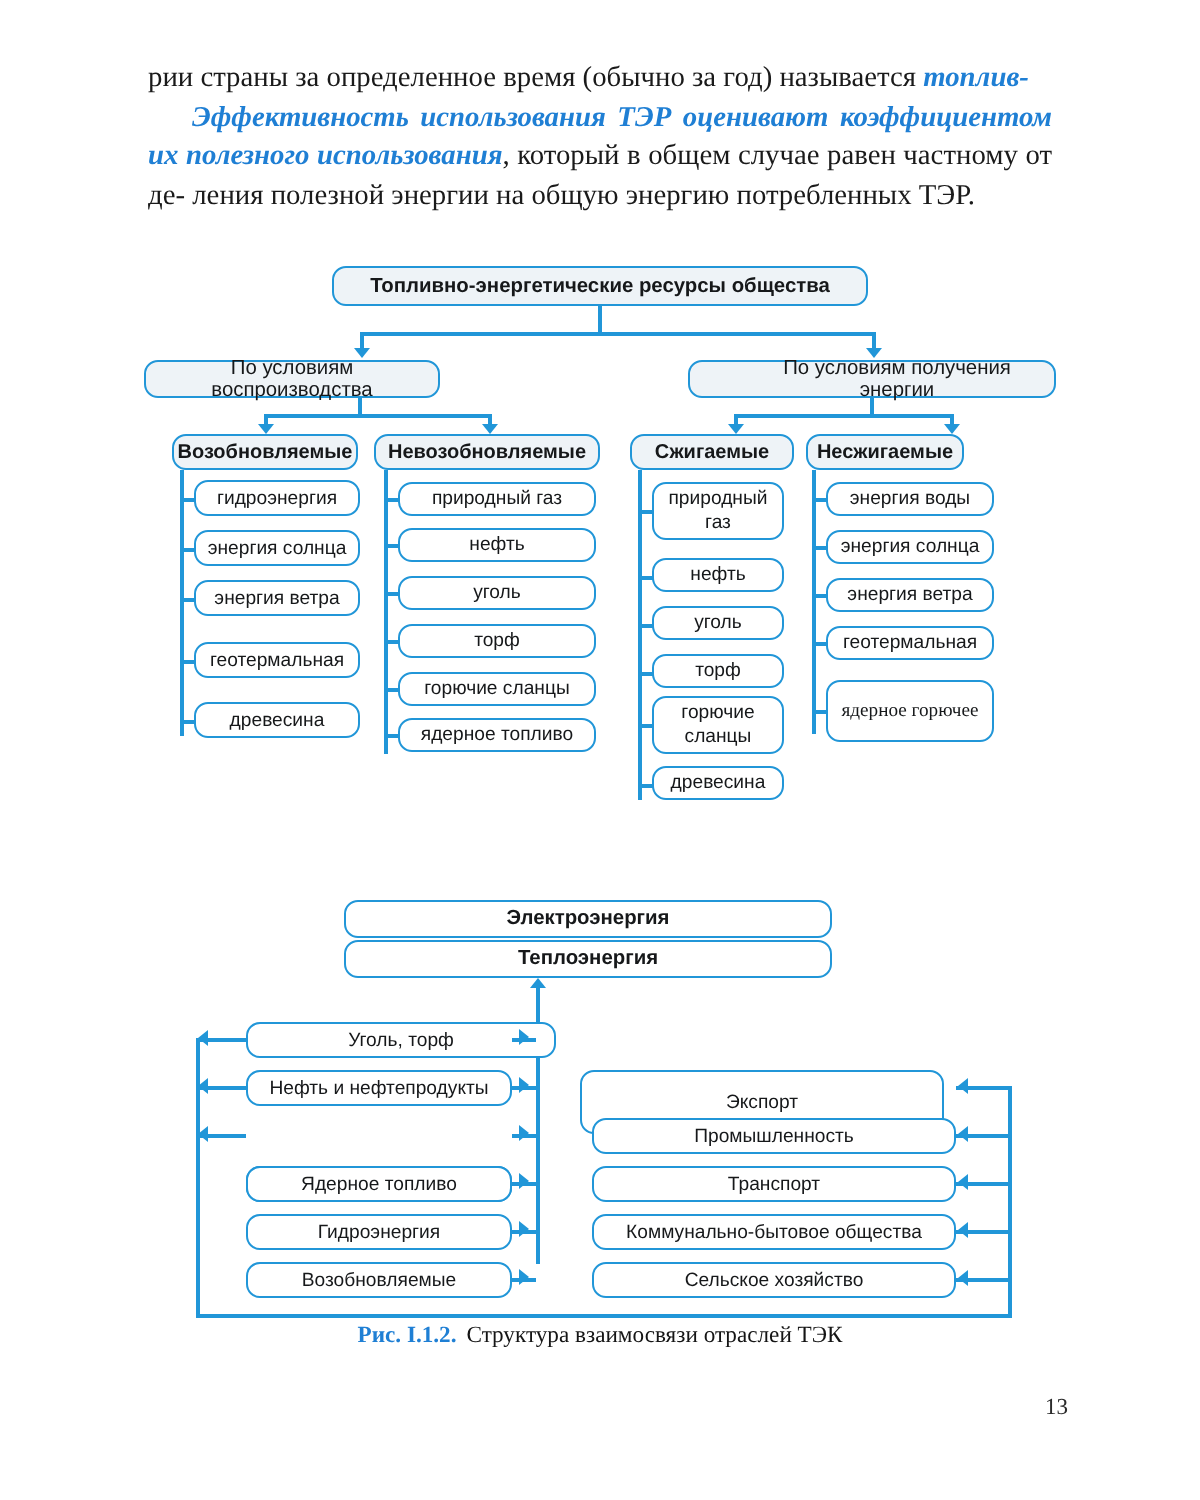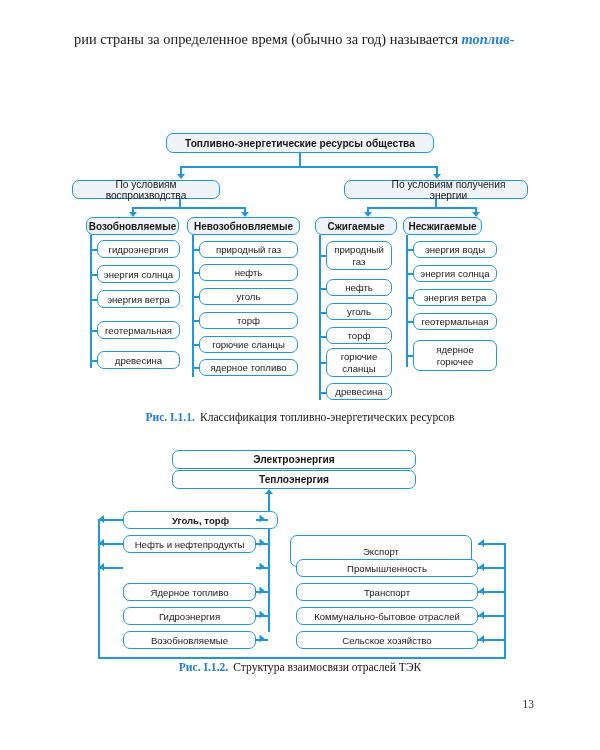--- a/index.html
+++ b/index.html
@@ -74,20 +74,25 @@
   }
 </style>
 </head>
 <body>
 
 <div class="page">
 
   <div class="prose">
     <p>
       <span>рии страны за определенное время (обычно за год) называется </span><span class="em">топлив-</span>
+    </p>
+    <p class="indent">
+      <span class="em">Эффективность использования ТЭР оценивают коэффициентом их</span>
+      <span class="em">полезного использования</span><span>, который в общем случае равен частному от де-</span>
+      <span>ления полезной энергии на общую энергию потребленных ТЭР.</span>
     </p>
   </div>
 
   <div class="diagram">
 
     <div class="box head shaded" style="left:166px;top:133px;width:268px;height:20px;">Топливно-энергетические ресурсы общества</div>
 
     <div class="ln vl" style="left:299.2px;top:153px;height:14px;"></div>
     <div class="ln hl" style="left:180px;top:166px;width:258px;"></div>
     <div class="ln vl" style="left:180px;top:166px;height:10px;"></div>
@@ -160,36 +165,33 @@
     <div class="ln vl" style="left:406px;top:235px;height:132px;"></div>
     <div class="ln hl" style="left:406px;top:249px;width:8px;"></div>
     <div class="ln hl" style="left:406px;top:273px;width:8px;"></div>
     <div class="ln hl" style="left:406px;top:297px;width:8px;"></div>
     <div class="ln hl" style="left:406px;top:321px;width:8px;"></div>
     <div class="ln hl" style="left:406px;top:355px;width:8px;"></div>
     <div class="box" style="left:413px;top:241px;width:84px;height:17px;">энергия воды</div>
     <div class="box" style="left:413px;top:265px;width:84px;height:17px;">энергия солнца</div>
     <div class="box" style="left:413px;top:289px;width:84px;height:17px;">энергия ветра</div>
     <div class="box" style="left:413px;top:313px;width:84px;height:17px;">геотермальная</div>
-    <div class="box two" style="left:413px;top:340px;width:84px;height:31px;">ядерное горючее</div>
-  </div>
-
-  <div class="caption" style="top:411px;">
-    <span class="fignum">Рис. I.1.1.</span><span>Классификация топливно-энергетических ресурсов</span>
-  </div>
+    <div class="box two" style="left:413px;top:340px;width:84px;height:31px;font-family:Liberation Serif, serif;">ядерное горючее</div>
+  </div>
+
 
   <div class="diagram">
 
     <div class="box head" style="left:172px;top:450px;width:244px;height:19px;">Электроэнергия</div>
     <div class="box head" style="left:172px;top:470px;width:244px;height:19px;">Теплоэнергия</div>
 
     <div class="ln vl" style="left:268px;top:494px;height:138px;"></div>
     <div class="arw up" style="left:264.6px;top:489px;"></div>
 
-    <div class="box" style="left:123px;top:511px;width:155px;height:18px;font-weight:bold;">Уголь, торф</div>
+    <div class="box" style="left:123px;top:511px;width:155px;height:18px;">Уголь, торф</div>
     <div class="box" style="left:123px;top:535px;width:133px;height:18px;">Нефть и нефтепродукты</div>
     <div class="box" style="left:123px;top:559px;width:133px;height:18px;margin-top:24px;">Газ</div>
     <div class="box" style="left:123px;top:583px;width:133px;height:18px;">Ядерное топливо</div>
     <div class="box" style="left:123px;top:607px;width:133px;height:18px;">Гидроэнергия</div>
     <div class="box" style="left:123px;top:631px;width:133px;height:18px;">Возобновляемые</div>
 
     <div class="ln hl" style="left:256px;top:519px;width:12px;"></div>
     <div class="arw down" style="left:258px;top:516px;transform:rotate(-90deg);"></div>
     <div class="ln hl" style="left:256px;top:543px;width:12px;"></div>
     <div class="arw down" style="left:258px;top:540px;transform:rotate(-90deg);"></div>
@@ -206,21 +208,21 @@
     <div class="ln hl" style="left:98px;top:519px;width:25px;"></div>
     <div class="arwh left" style="left:99px;top:515px;"></div>
     <div class="ln hl" style="left:98px;top:543px;width:25px;"></div>
     <div class="arwh left" style="left:99px;top:539px;"></div>
     <div class="ln hl" style="left:98px;top:567px;width:25px;"></div>
     <div class="arwh left" style="left:99px;top:563px;"></div>
 
     <div class="box" style="left:290px;top:535px;width:182px;height:32px;">Экспорт</div>
     <div class="box" style="left:296px;top:559px;width:182px;height:18px;text-align:right;">Промышленность</div>
     <div class="box" style="left:296px;top:583px;width:182px;height:18px;">Транспорт</div>
-    <div class="box" style="left:296px;top:607px;width:182px;height:18px;">Коммунально-бытовое отраслей</div>
+    <div class="box" style="left:296px;top:607px;width:182px;height:18px;">Коммунально-бытовое общества</div>
     <div class="box" style="left:296px;top:631px;width:182px;height:18px;">Сельское хозяйство</div>
 
     <div class="ln vl" style="left:504px;top:543px;height:115px;"></div>
     <div class="ln hl" style="left:478px;top:543px;width:27px;"></div>
     <div class="arwh left" style="left:479px;top:539px;"></div>
     <div class="ln hl" style="left:478px;top:567px;width:27px;"></div>
     <div class="arwh left" style="left:479px;top:563px;"></div>
     <div class="ln hl" style="left:478px;top:591px;width:27px;"></div>
     <div class="arwh left" style="left:479px;top:587px;"></div>
     <div class="ln hl" style="left:478px;top:615px;width:27px;"></div>

